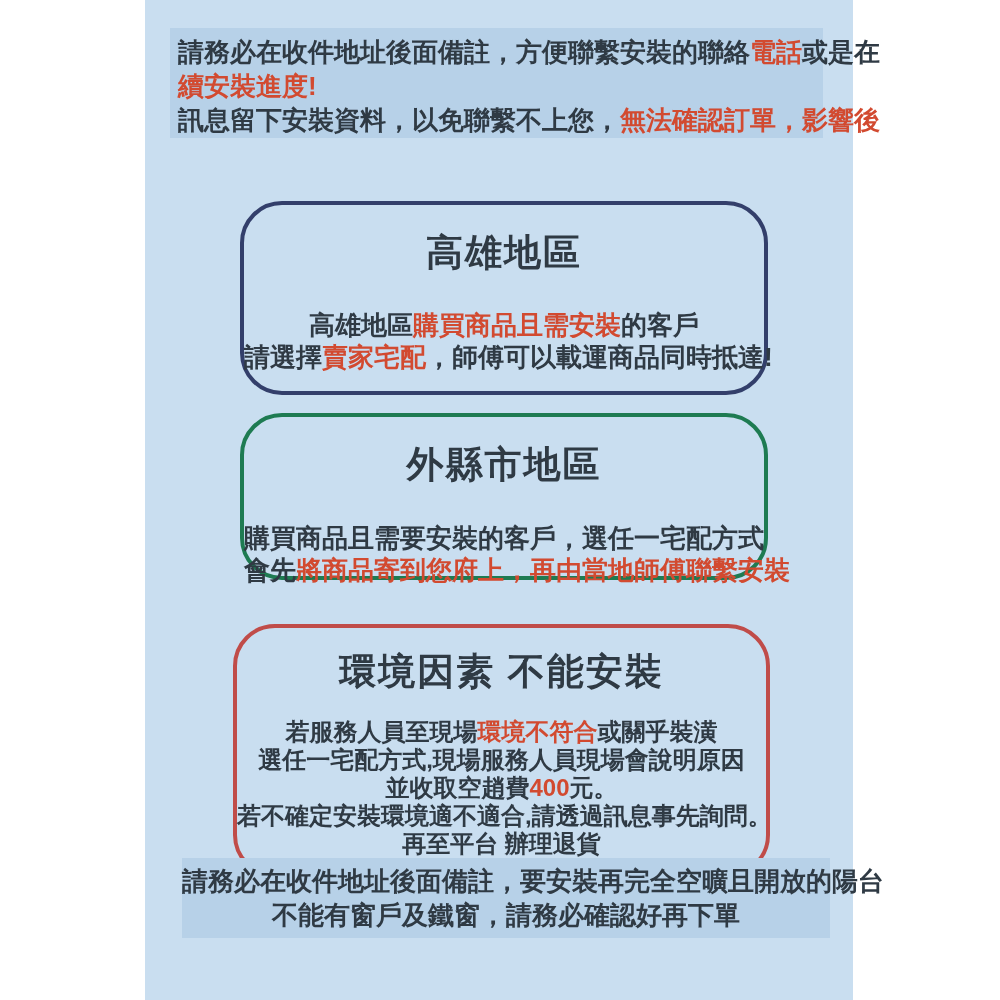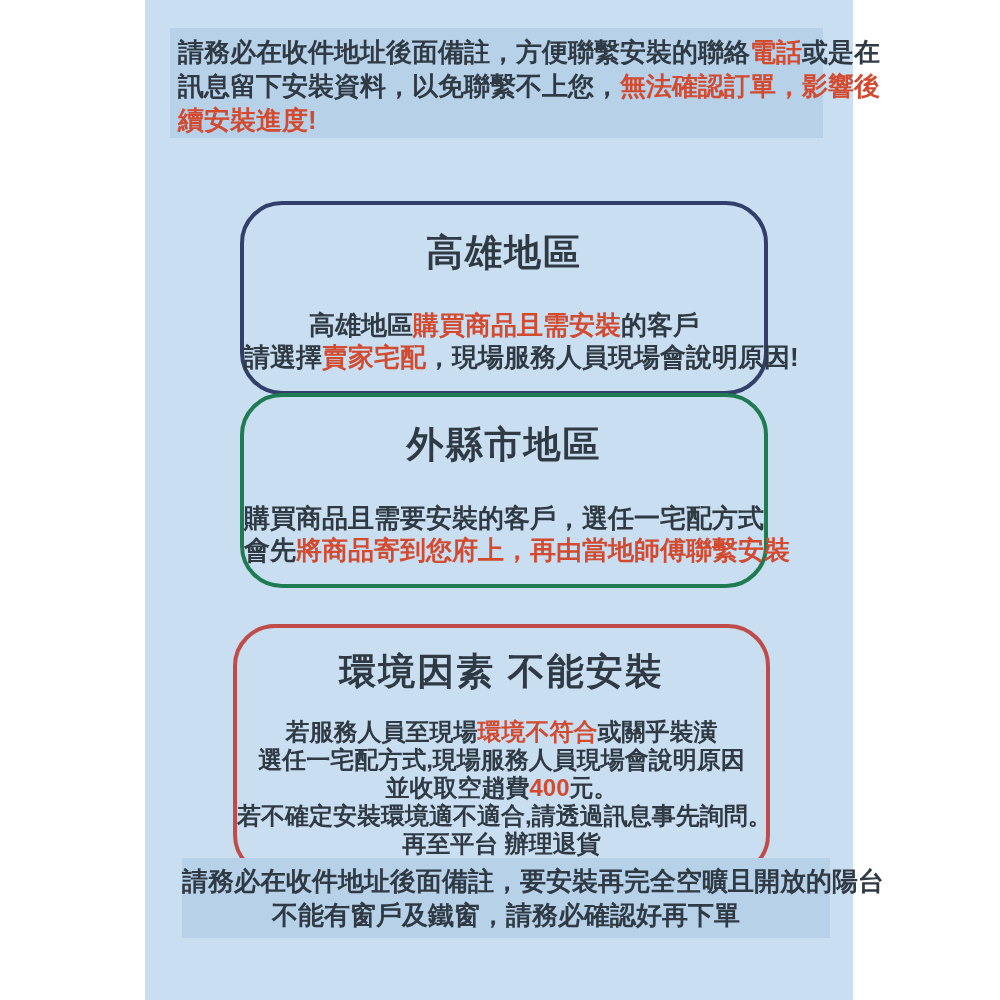--- a/index.html
+++ b/index.html
@@ -52,46 +52,46 @@
     font-size: 37px;
     line-height: 40px;
     letter-spacing: 2px;
     color: var(--dark, #2f3a44);
   }
   .rbox .body { font-size: 26px; text-align: center; }
   .rbox .body .line { line-height: 32px; white-space: nowrap; }
   #box-kaohsiung { top: 160px; height: 194px; }
   #box-kaohsiung .title { margin-top: 28px; }
   #box-kaohsiung .body { margin-top: 36px; }
-  #box-other { top: 352px; height: 195px; }
+  #box-other { top: 372px; height: 167px; }
   #box-other .title { margin-top: 28px; }
   #box-other .body { margin-top: 37px; }
   #box-env { top: 583px; height: 253px; left: 88px; width: 537px; }
   #box-env .title { margin-top: 24px; }
   #box-env .body { margin-top: 26px; font-size: 24px; }
   #box-env .body .line { line-height: 28px; }
   .dark { color: var(--dark, #2f3a44); }
   .red { color: var(--red, #d24a30); }
 </style>
 </head>
 <body style="background: rgb(255, 255, 255);">
 
 <div class="canvas">
 
   <div class="notice-panel top">
       <div class="line"><span class="dark">請務必在收件地址後面備註，方便聯繫安裝的聯絡</span><span class="red">電話</span><span class="dark">或是在</span></div>
+      <div class="line"><span class="red">續安裝進度!</span></div>
       <div class="line"><span class="dark">訊息留下安裝資料，以免聯繫不上您，</span><span class="red">無法確認訂單，影響後</span></div>
-      <div class="line"><span class="red">續安裝進度!</span></div>
     </div>
 
   <div class="rbox" id="box-kaohsiung" style="border-color: rgb(51, 63, 107);">
     <div class="title">高雄地區</div>
     <div class="body">
         <div class="line"><span class="dark">高雄地區</span><span class="red">購買商品且需安裝</span><span class="dark">的客戶</span></div>
-        <div class="line"><span class="dark">請選擇</span><span class="red">賣家宅配</span><span class="dark">，現場服務人員現場會說明原因!</span></div>
+        <div class="line"><span class="dark">請選擇</span><span class="red">賣家宅配</span><span class="dark">，師傅可以載運商品同時抵達!</span></div>
       </div>
   </div>
 
   <div class="rbox" id="box-other" style="border-color: rgb(30, 123, 82);">
     <div class="title">外縣市地區</div>
     <div class="body">
         <div class="line"><span class="dark">購買商品且需要安裝的客戶，選任一宅配方式</span></div>
         <div class="line"><span class="dark">會先</span><span class="red">將商品寄到您府上，再由當地師傅聯繫安裝</span></div>
       </div>
   </div>

